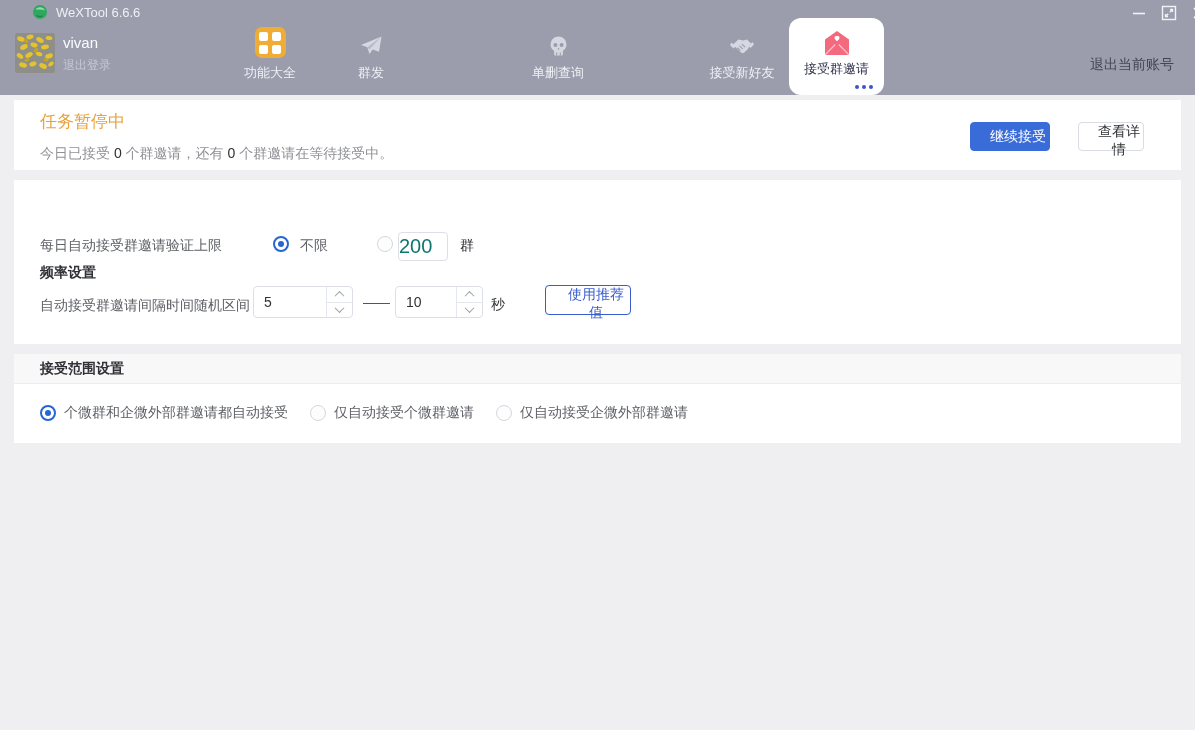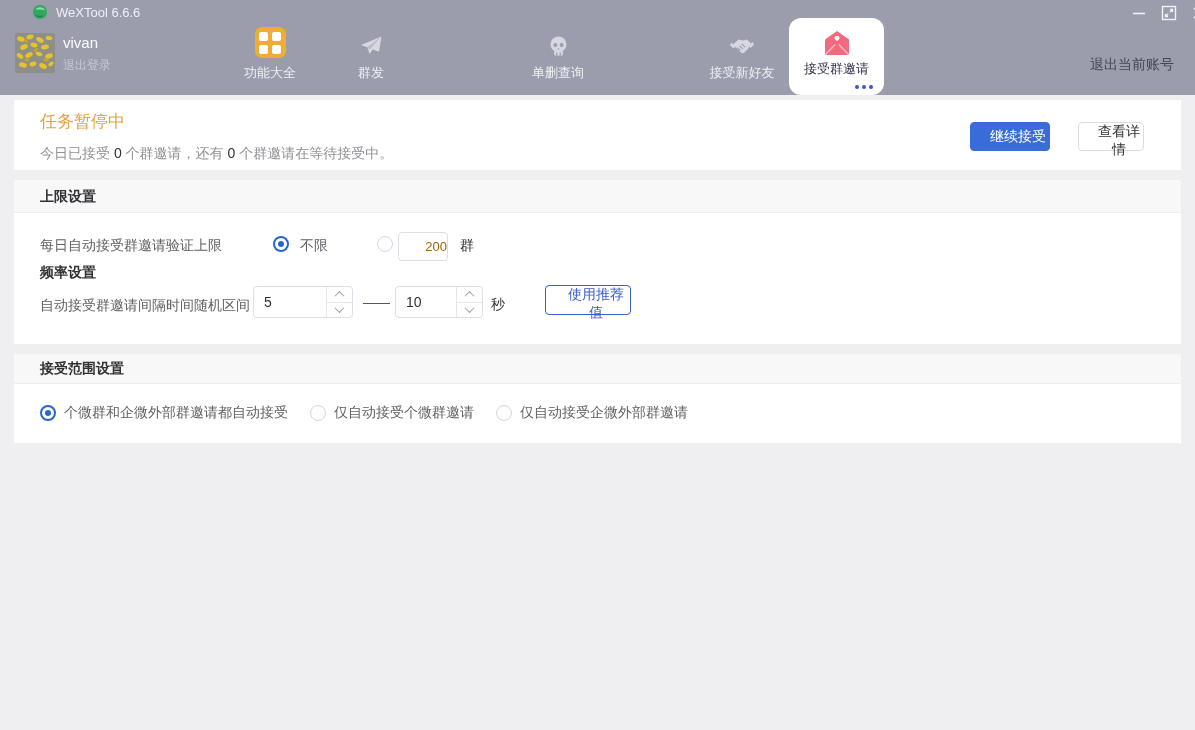--- a/index.html
+++ b/index.html
@@ -51,21 +51,21 @@
 
   .row-label { position:absolute; font-size:14px; color:#5f6166; white-space:nowrap; }
   .sub-title { position:absolute; font-size:14px; font-weight:600; color:#303237; }
 
   
   .radio { width:16px; height:16px; border-radius:50%; background:#fdfdfe; border:1px solid #d4d7de; display:inline-block; position:relative; cursor:pointer; flex:none; }
   .radio.checked { border:2px solid #2566d2; background:#fff; }
   .radio.checked::after { content:""; position:absolute; left:50%; top:50%; width:6px; height:6px; margin:-3px 0 0 -3px; border-radius:50%; background:#2566d2; }
 
   
-  .small-input { position:absolute; left:384px; top:52px; width:50px; height:29px; border:1px solid #dcdfe6; border-radius:4px; text-align:right; font-size:13px; color:#a16207; outline:none; background:#fff; font-family:inherit; }
+  .small-input { position:absolute; left:384px; top:52px; width:50px; height:29px; border:1px solid #dcdfe6; border-radius:4px; text-align:left; font-size:20px; color:#0f766e; outline:none; background:#fff; font-family:inherit; }
 
   
   .num-input { position:absolute; top:106px; height:32px; background:#fff; border:1px solid #dcdfe6; border-radius:4px; }
   .num-input input { position:absolute; left:0; top:0; width:calc(100% - 27px); height:100%; border:none; outline:none; background:none; padding-left:10px; font-size:14px; color:#2f3135; font-family:inherit; }
   .spin { position:absolute; right:0; top:0; width:26px; height:100%; border-left:1px solid #e4e7ed; display:flex; flex-direction:column; }
   .spin-cell { flex:1; display:flex; align-items:center; justify-content:center; cursor:pointer; }
   .spin-cell.up { border-bottom:1px solid #e4e7ed; }
   .chev { width:7px; height:7px; border-left:1.6px solid #9aa0aa; border-top:1.6px solid #9aa0aa; }
   .chev.u { transform:rotate(45deg) translate(1px,1px); }
   .chev.d { transform:rotate(225deg) translate(1px,1px); }
@@ -213,21 +213,20 @@
   </div>
 
   <div class="card card1">
     <div class="status-title">任务暂停中</div>
     <div class="status-sub"><span>今日已接受 </span><span class="zero">0</span><span> 个群邀请，还有 </span><span class="zero">0</span><span> 个群邀请在等待接受中。</span></div>
     <button class="btn btn-primary">继续接受</button>
     <button class="btn btn-plain">查看详情</button>
   </div>
 
   <div class="card card2">
-    <div class="band">上限设置</div>
 
     <div class="row-label" style="left:26px; top:57px;">每日自动接受群邀请验证上限</div>
     <span class="radio checked" style="position:absolute; left:259px; top:56px;"></span>
     <span class="row-label" style="left:286px; top:57px;">不限</span>
     <span class="radio" style="position:absolute; left:363px; top:56px;"></span>
     <input class="small-input" value="200" style="">
     <span class="unit" style="left:446px; top:57px;">群</span>
 
     <div class="sub-title" style="left:26px; top:84px;">频率设置</div>
 

